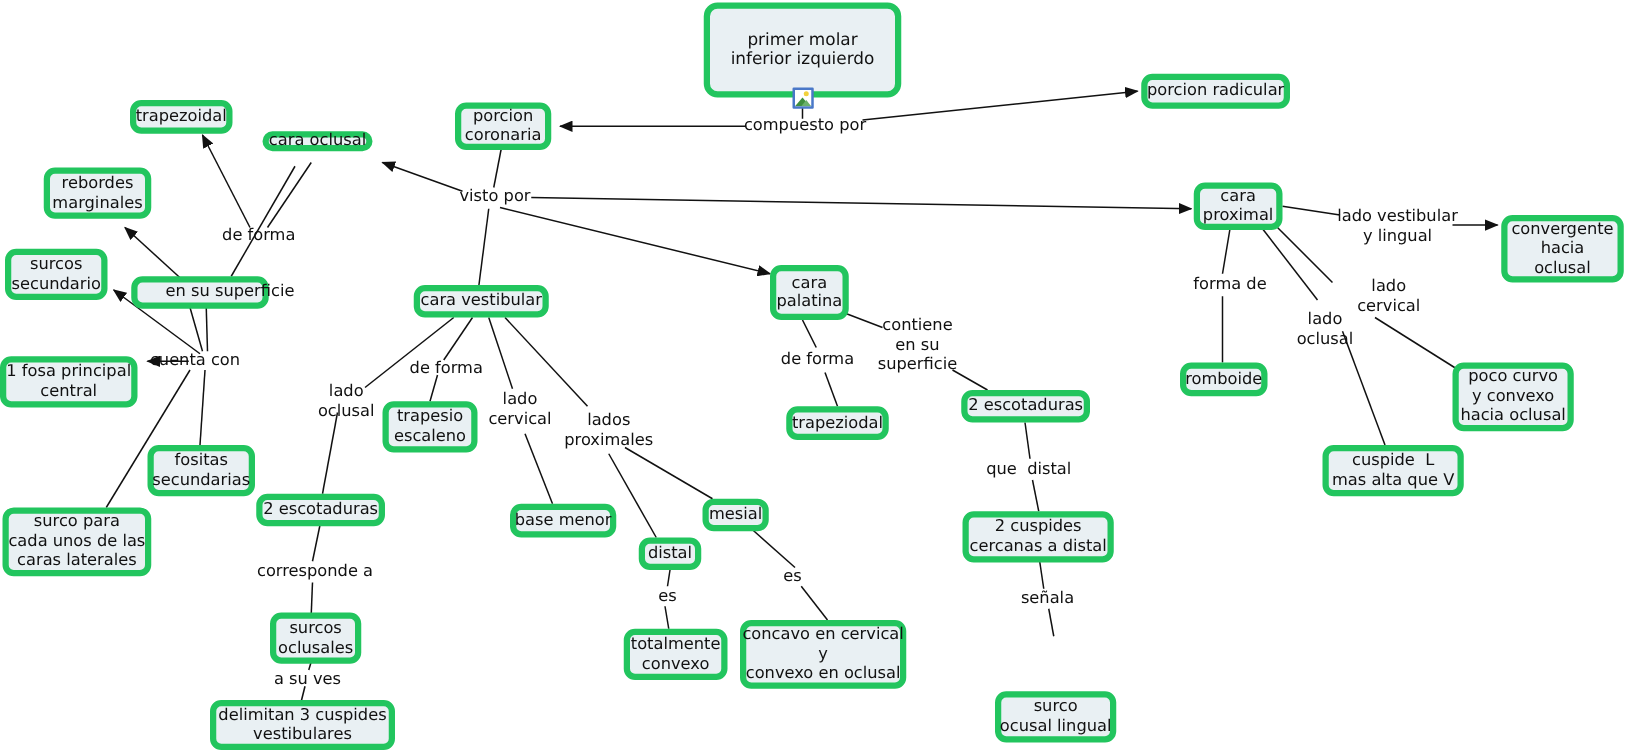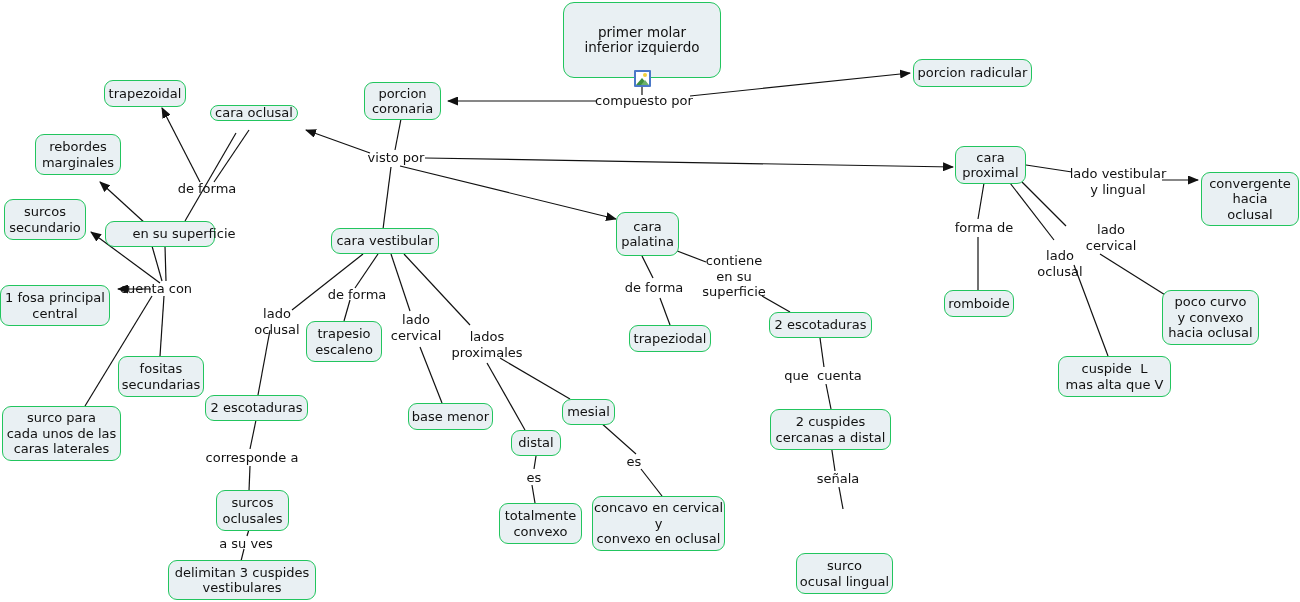--- a/index.html
+++ b/index.html
@@ -8,21 +8,21 @@
     width:1300px;height:602px;
     background:#ffffff;
     font-family:"DejaVu Sans","Liberation Sans",sans-serif;
     overflow:hidden;
   }
   #edges{position:absolute;left:0;top:0;width:1300px;height:602px;pointer-events:none;}
   .node{
     position:absolute;
     box-sizing:border-box;
     background:#e9f0f3;
-    border:1px solid #22c55e;
+    border:5px solid #22c55e;
     border-radius:9px;
     color:#111111;
     font-size:13px;
     line-height:15.5px;
     text-align:center;
     display:flex;
     align-items:center;
     justify-content:center;
     white-space:pre;
     letter-spacing:0px;
@@ -269,21 +269,21 @@
   <div class="linklabel" style="left:534px;top:470px;">es</div>
 
   <div class="linklabel" style="left:634px;top:454px;">es</div>
 
   <div class="linklabel" style="left:654px;top:280px;">de forma</div>
 
   <div class="linklabel" style="left:734px;top:253px;">contiene
 en su
 superficie</div>
 
-  <div class="linklabel" style="left:823px;top:368px;">que  cuenta</div>
+  <div class="linklabel" style="left:823px;top:368px;">que  distal</div>
 
   <div class="linklabel" style="left:838px;top:471px;">señala</div>
 
   <div class="linklabel" style="left:984px;top:220px;">forma de</div>
 
   <div class="linklabel" style="left:1118px;top:166px;">lado vestibular
 y lingual</div>
 
   <div class="linklabel" style="left:1060px;top:248px;">lado
 oclusal</div>

